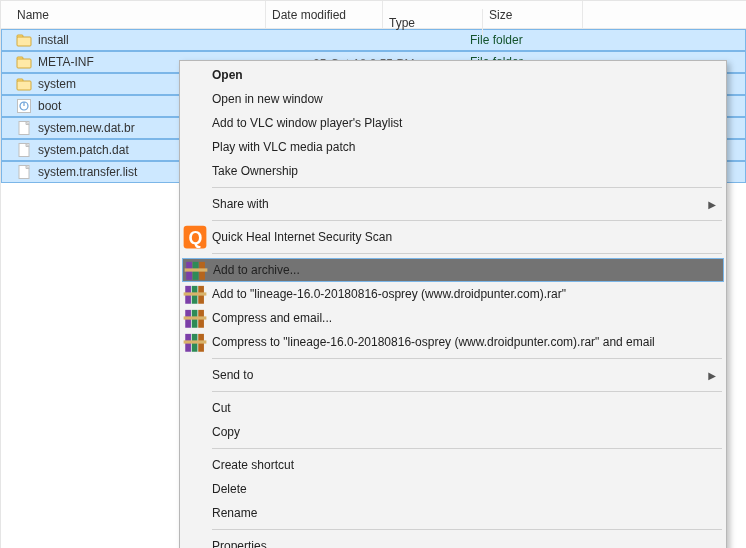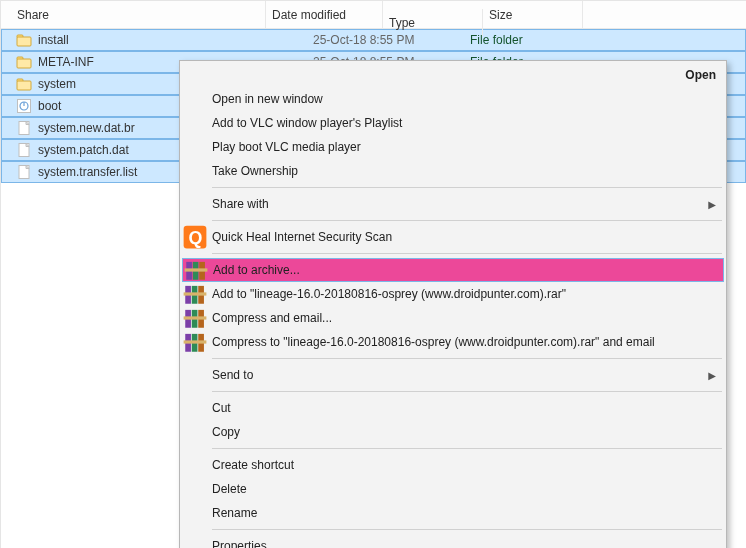--- a/index.html
+++ b/index.html
@@ -32,21 +32,21 @@
   }
   .col-name { width: 265px; padding-left: 16px; }
   .col-date { width: 117px; }
   .col-type { width: 100px; margin-top: 16px; }
   .col-size { width: 100px; }
 
   .file-rows { }
   .file-row {
     display: flex;
     height: 22px;
-    align-items: flex-end;
+    align-items: flex-start;
     border: 1px solid transparent;
     gap: 40px;
   }
   .file-row.sel {
     background: #cde8ff;
     border: 1px solid #7bb6e8;
   }
   .cell { padding: 0 6px; display: flex; align-items: center; height: 100%; }
   .cell-name { width: 265px; padding-left: 14px; gap: 6px; }
   .cell-date { width: 117px; color: #666; margin-top: 24px; }
@@ -77,54 +77,54 @@
     background: #f3f3f3;
   }
   .ctx-item {
     display: flex;
     align-items: center;
     height: 24px;
     padding: 0 8px 0 0;
     cursor: default;
   }
   .ctx-item.hl {
-    background: #ec4899;
+    background: #737373;
     border: 1px solid #7bb6e8;
     height: 24px;
   }
   .ctx-icon {
     width: 26px;
     height: 100%;
     display: flex;
     align-items: center;
     justify-content: center;
     flex: none;
   }
   .ctx-label { flex: 1; padding-left: 4px; color: #222; white-space: nowrap; overflow: hidden; text-overflow: ellipsis;}
   .ctx-arrow { width: 12px; text-align: right; font-size: 10px; color: #555; }
   .ctx-sep {
     height: 1px;
     margin: 4px 2px 4px 30px;
     background: #d0d0d0;
   }
-  .bold { font-weight: 600; text-align: right; }
+  .bold { font-weight: 600; }
 
   
   .winrar-icon svg .book1{fill:#7c3fa8;}
   .winrar-icon svg .book2{fill:#2e8b57;}
   .winrar-icon svg .book3{fill:#b5651d;}
   .winrar-icon svg .strap{fill:#d9b36b;}
   .qh-icon svg rect{fill:#ff7a1a;rx:2;}
   .qh-icon svg text{fill:#fff;font:700 11px/1 sans-serif;}
 </style>
 </head>
 <body>
 
 <div class="header-row">
-  <div class="header-cell col-name">Share</div>
+  <div class="header-cell col-name">Name</div>
   <div class="header-cell col-date">Date modified</div>
   <div class="header-cell col-type">Type</div>
   <div class="header-cell col-size">Size</div>
 </div>
 
 <div class="file-rows">
   <div class="file-row sel">
     <div class="cell cell-name">
       <span class="icon icon-folder"><svg viewBox="0 0 16 16">
             <rect class="fldr-tab" x="1" y="3" width="6" height="3" rx="1"></rect>
@@ -220,21 +220,21 @@
     <div class="ctx-item">
       <span class="ctx-icon"></span>
       <span class="ctx-label">Open in new window</span>
     </div>
     <div class="ctx-item">
       <span class="ctx-icon"></span>
       <span class="ctx-label">Add to VLC window player's Playlist</span>
     </div>
     <div class="ctx-item">
       <span class="ctx-icon"></span>
-      <span class="ctx-label">Play boot VLC media player</span>
+      <span class="ctx-label">Play with VLC media patch</span>
     </div>
     <div class="ctx-item">
       <span class="ctx-icon"></span>
       <span class="ctx-label">Take Ownership</span>
     </div>
 
     <div class="ctx-sep"></div>
 
     <div class="ctx-item">
       <span class="ctx-icon"></span>

